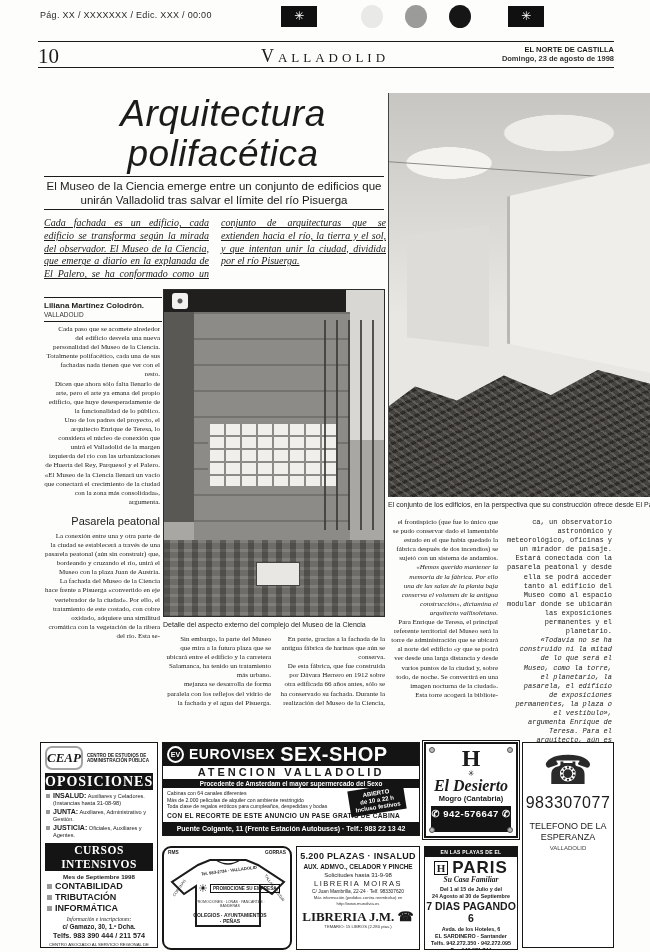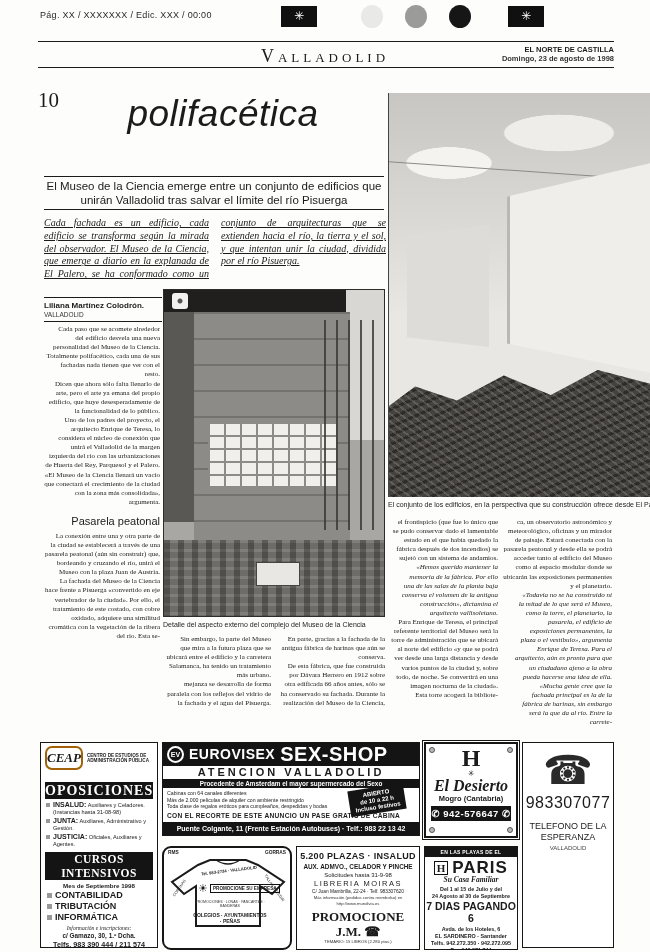--- a/index.html
+++ b/index.html
@@ -13,21 +13,21 @@
   
   .prepress { left:40px; top:10px; font:9px "Liberation Sans",sans-serif; color:#2a2a2a; letter-spacing:.3px; }
   .regbox { top:6px; width:36px; height:21px; background:#101010; color:#fff; text-align:center; font:12px/21px "DejaVu Sans",sans-serif; }
   .regbox.r1{ left:281px; } .regbox.r2{ left:508px; }
   .regcircle { top:5px; width:22px; height:23px; border-radius:50%; }
   .rc1 { left:361px; background:#e9e9e7; }
   .rc2 { left:405px; background:#9b9b99; }
   .rc3 { left:449px; background:#161616; }
   .rule { background:#1b1b1b; height:1px; left:38px; width:576px; }
   .rule.t1 { top:41px; } .rule.t2 { top:67px; }
-  .pageno { left:38px; top:44px; font:400 21px "Liberation Serif",serif;margin-top:44px; }
+  .pageno { left:38px; top:44px; font:400 21px "Liberation Serif",serif; }
   .section-title { left:180px; top:46px; width:290px; text-align:center;
     font:400 18px "Liberation Serif",serif; font-variant:small-caps; letter-spacing:4px; }
   .edition { right:36px; top:45px; text-align:right; font:700 7.5px/9px "Liberation Sans",sans-serif; }
   .edition .date { font-weight:700; color:#333; }
 
   
   .headline { left:58px; top:94px; width:330px; text-align:center;
     font:italic 400 37px/1.08 "Liberation Sans",sans-serif; letter-spacing:.5px; }
   .subrule { background:#1b1b1b; height:1px; left:44px; width:340px; }
   .sr1{ top:176px; } .sr2{ top:209px; }
@@ -43,21 +43,21 @@
 
   
   .col { font:400 7px/9.1px "Liberation Serif",serif; text-align:justify; overflow:hidden; }
   .col p { text-indent:7px;text-align:right; }
   .col p.it { font-style:italic;margin-left:12px; }
   .leftcol { left:44px; top:325px; width:116px; height:412px; }
   .crosshead { font:400 11px/13px "Liberation Sans",sans-serif; text-align:left; margin:8px 0 4px; text-indent:0 !important; }
   .midcolA { left:163px; top:635px; width:108px; height:122px; }
   .midcolB { left:277px; top:635px; width:108px; height:122px; }
   .rcolC { left:388px; top:518px; width:110px; height:240px; }
-  .rcolD { left:502px; top:518px; width:110px; height:240px; }
+  .rcolD { left:502px; top:518px; width:110px; height:240px;font-family:Liberation Mono, monospace; }
   .caption { font:400 7px/8.5px "Liberation Sans",sans-serif; color:#222; }
   .cap1 { left:163px; top:621px; width:222px; }
   .cap2 { left:388px; top:501px; width:262px; white-space:nowrap; overflow:hidden; }
 
   
   .photo-mid { left:163px; top:289px; width:222px; height:328px; background:#a9a7a3; border:1px solid #2c2c2a; overflow:hidden; }
   .pm-sky { position:absolute; right:0; top:0; width:38px; height:150px; background:#d8d7d3; }
   .pm-band { position:absolute; left:0; top:0; width:100%; height:22px; background:#201f1d; }
   .pm-icon { position:absolute; left:8px; top:3px; width:16px; height:16px; background:#f2f1ee; border-radius:3px;
              background-image:radial-gradient(circle at 50% 50%, #555 0 2px, transparent 3px); }
@@ -92,24 +92,24 @@
                      repeating-linear-gradient(-24deg, rgba(0,0,0,.35) 0 3px, transparent 3px 8px);
     clip-path:polygon(0 34%, 10% 20%, 26% 30%, 44% 12%, 62% 26%, 80% 8%, 100% 18%, 100% 100%, 0 100%); }
 
   
   .ad { border:1px solid #161616; background:#fff; overflow:hidden; }
   .bar { background:#141414; color:#fff; text-align:center; }
 
   
   .ad-ceap { left:40px; top:742px; width:118px; height:206px; padding:3px 4px; }
   .ceap-toprow { display:flex; gap:4px; align-items:center; }
-  .ceap-logo { width:42px; height:24px; border:2px solid #a16207; border-radius:7px; text-align:center;
+  .ceap-logo { width:42px; height:24px; border:2px solid #a3a3a3; border-radius:7px; text-align:center;
     font:italic 700 13px/20px "Liberation Serif",serif; }
   .ceap-logocap { font:700 4.6px/5.4px "Liberation Sans",sans-serif; color:#222; }
-  .ceap-bar1 { margin-top:12px; font:700 14px/17px "Liberation Serif",serif; letter-spacing:1px; }
+  .ceap-bar1 { margin-top:3px; font:700 14px/17px "Liberation Serif",serif; letter-spacing:1px; }
   .ceap-item { margin-top:3px; font:400 5.6px/6.6px "Liberation Sans",sans-serif; padding-left:8px; position:relative; }
   .ceap-item b { font-size:7px; }
   .ceap-item::before { content:""; position:absolute; left:1px; top:1px; width:4px; height:4px; background:#999; }
   .ceap-bar2 { margin-top:4px; font:700 11.5px/14px "Liberation Serif",serif; letter-spacing:.5px; }
   .ceap-month { margin-top:2px; font:700 6.2px/8px "Liberation Sans",sans-serif; text-align:center; }
   .ceap-course { font:700 9px/11px "Liberation Sans",sans-serif; padding-left:10px; position:relative; }
   .ceap-course::before { content:""; position:absolute; left:2px; top:3px; width:5px; height:5px; background:#999; }
   .ceap-info { margin-top:2px; font:italic 400 5.6px/7px "Liberation Serif",serif; text-align:center; }
   .ceap-addr { font:700 6.4px/8px "Liberation Sans",sans-serif; text-align:center; }
   .ceap-tel { font:700 7.2px/9px "Liberation Sans",sans-serif; text-align:center; }
@@ -160,21 +160,21 @@
 
   
   .ad-des { left:424px; top:742px; width:94px; height:96px; border-width:2px; outline:1px solid #161616; outline-offset:1px;
     text-align:center; padding-top:2px; position:absolute; }
   .des-screw { position:absolute; width:6px; height:6px; border-radius:50%; background:#b9b9b7; border:1px solid #555; }
   .ds1{left:3px;top:3px;} .ds2{right:3px;top:3px;} .ds3{left:3px;bottom:3px;} .ds4{right:3px;bottom:3px;}
   .des-h { font:700 24px/24px "Liberation Serif",serif; }
   .des-star { font-size:8px; line-height:7px; }
   .des-name { font:italic 700 16px/17px "Liberation Serif",serif; }
   .des-town { font:700 7.5px/10px "Liberation Sans",sans-serif; }
-  .des-tel { margin:2px 5px 0; height:15px; font:700 9.5px/15px "Liberation Sans",sans-serif; letter-spacing:.5px; }
+  .des-tel { margin:2px 5px 0; height:26px; font:700 9.5px/15px "Liberation Sans",sans-serif; letter-spacing:.5px; }
 
   
   .ad-paris { left:424px; top:846px; width:94px; height:104px; text-align:center; }
   .par-head { height:10px; font:700 5px/10px "Liberation Sans",sans-serif; letter-spacing:.3px; }
   .par-row { display:flex; justify-content:center; align-items:center; gap:4px; margin-top:2px; }
   .par-h { width:14px; height:14px; border:1px solid #111; font:700 11px/13px "Liberation Serif",serif; }
   .par-name { font:700 17px/17px "Liberation Sans",sans-serif; letter-spacing:1px; }
   .par-script { font:italic 700 7.5px/8px "Liberation Serif",serif; }
   .par-dates { margin-top:2px; font:700 5.4px/6.6px "Liberation Sans",sans-serif; }
   .par-offer { margin-top:1px; font:700 10.5px/12px "Liberation Sans",sans-serif; }
@@ -202,20 +202,21 @@
 <div class="abs rule t1"></div>
 <div class="abs pageno">10</div>
 <div class="abs section-title">Valladolid</div>
 <div class="abs edition">
   <div>EL NORTE DE CASTILLA</div>
   <div class="date">Domingo, 23 de agosto de 1998</div>
 </div>
 <div class="abs rule t2"></div>
 
 <div class="abs headline">
+  <div>Arquitectura</div>
   <div>polifacética</div>
 </div>
 <div class="abs subrule sr1"></div>
 <div class="abs subhead">El Museo de la Ciencia emerge entre un conjunto de edificios que unirán Valladolid tras salvar el límite del río Pisuerga</div>
 <div class="abs subrule sr2"></div>
 
 <div class="abs lede">Cada fachada es un edificio, cada edificio se transforma según la mirada del observador. El Museo de la Ciencia, que emerge a diario en la explanada de El Palero, se ha conformado como un conjunto de arquitecturas que se extienden hacia el río, la tierra y el sol, y que intentan unir la ciudad, dividida por el río Pisuerga.</div>
 
 <div class="abs byrule br1"></div>
 <div class="abs byline">
@@ -338,21 +339,21 @@
   </div>
 </div>
 
 <div class="abs ad ad-ins">
   <div class="ins-l1">5.200 PLAZAS · INSALUD</div>
   <div class="ins-l2">AUX. ADMVO., CELADOR Y PINCHE</div>
   <div class="ins-l3">Solicitudes hasta 31-9-98</div>
   <div class="ins-l4">LIBRERIA MOIRAS</div>
   <div class="ins-l5">C/ Juan Mambrilla, 22-24 · Telf. 983307620</div>
   <div class="ins-l6">Más información (pedidos contra reembolso) en http://www.mundivia.es</div>
-  <div class="ins-brand">PROMOCIONE J.M. ☎</div>
+  <div class="ins-brand">LIBRERIA J.M. ☎</div>
   <div class="ins-l7">TEMARIO: 15 LIBROS (2.280 ptas.)</div>
 </div>
 
 <div class="ad ad-des">
   <div class="des-screw ds1"></div>
   <div class="des-screw ds2"></div>
   <div class="des-screw ds3"></div>
   <div class="des-screw ds4"></div>
   <div class="des-h">H</div>
   <div class="des-star">✳</div>

